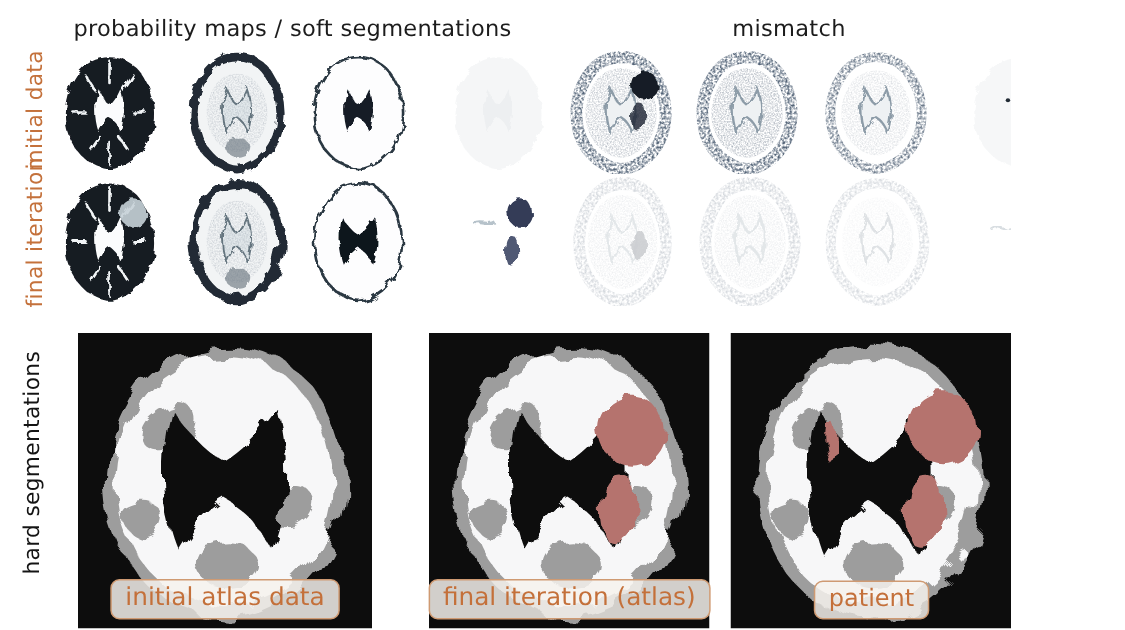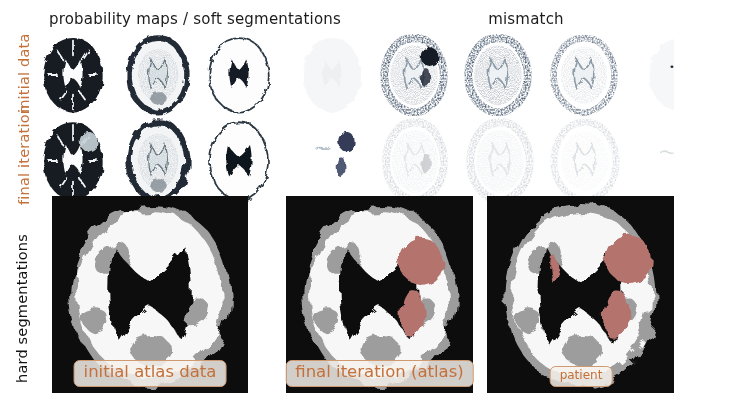--- a/index.html
+++ b/index.html
@@ -36,32 +36,32 @@
   
   .t21{left:33px;top:118px;width:80px;height:86px;}
   .t22{left:119px;top:118px;width:78px;height:86px;}
   .t23{left:200px;top:118px;width:78px;height:86px;}
   .t24{left:295px;top:118px;width:74px;height:86px;}
   .t25{left:376px;top:118px;width:78px;height:86px;}
   .t26{left:460px;top:118px;width:80px;height:86px;}
   .t27{left:543px;top:118px;width:84px;height:86px;}
   .t28{left:645px;top:120px;width:70px;height:82px;}
   
-  .panel{position:absolute;top:196px;height:197px;}
+  .panel{position:absolute;top:222px;height:197px;}
   .panel svg{display:block;width:100%;height:100%;}
   .p1{left:52px;width:196px;}
   .p2{left:286px;width:187px;border-radius:27px;}
   .p3{left:487px;width:188px;}
   .caption{
     position:absolute;left:50%;bottom:6px;transform:translateX(-50%);
     white-space:nowrap;font-size:16.5px;color:#c4703a;
     background:rgba(246,242,237,.85);border:1.5px solid #cf9a72;
     border-radius:6px;padding:1px 9px 3px;line-height:1.25;
   }
-  .cap-patient{font-size:12px;}
+  .cap-patient{font-size:16px;}
 </style>
 </head>
 <body>
 
 <div class="stage">
 
   <svg width="0" height="0" style="position:absolute" aria-hidden="true">
     <defs>
       <filter id="rough" x="-25%" y="-25%" width="150%" height="150%">
         <feTurbulence type="fractalNoise" baseFrequency="0.12" numOctaves="3" seed="5" result="n"></feTurbulence>

